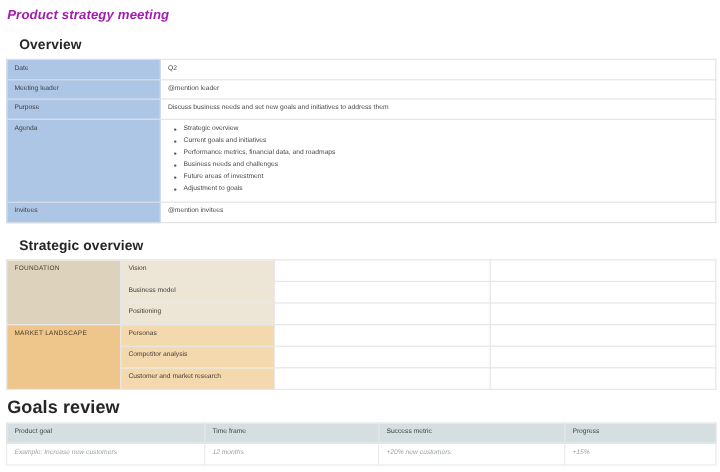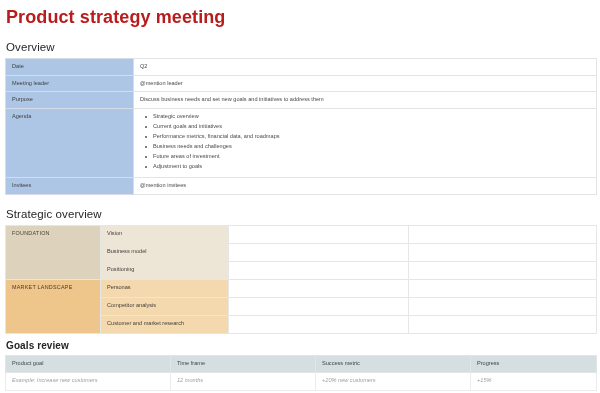--- a/index.html
+++ b/index.html
@@ -16,35 +16,36 @@
     -webkit-font-smoothing: antialiased;
   }
   .page {
     position: relative;
     width: 600px;
     height: 393px;
     padding: 0;
     box-sizing: border-box;
   }
   .doc-title {
-    font-size: 18px;
+    font-size: 11px;
     font-weight: bold;
-    color: #b91c1c;
+    color: #a21caf;
     letter-spacing: 0.1px;
     margin: 7px 0 0 6px;
+    font-style: italic;
   }
   .h2 {
     font-size: 11.5px;
-    font-weight: normal;
+    font-weight: bold;
     color: #262626;
-    margin: 13px 0 5px 6px;
+    margin: 13px 0 5px 16px;
     letter-spacing: 0.1px;
   }
   .h3 {
-    font-size: 10px;
+    font-size: 15px;
     font-weight: bold;
     color: #262626;
     margin: 6px 0 4px 6px;
     letter-spacing: 0.1px;
   }
   table {
     border-collapse: collapse;
     table-layout: fixed;
     width: 592px;
     margin-left: 5px;

